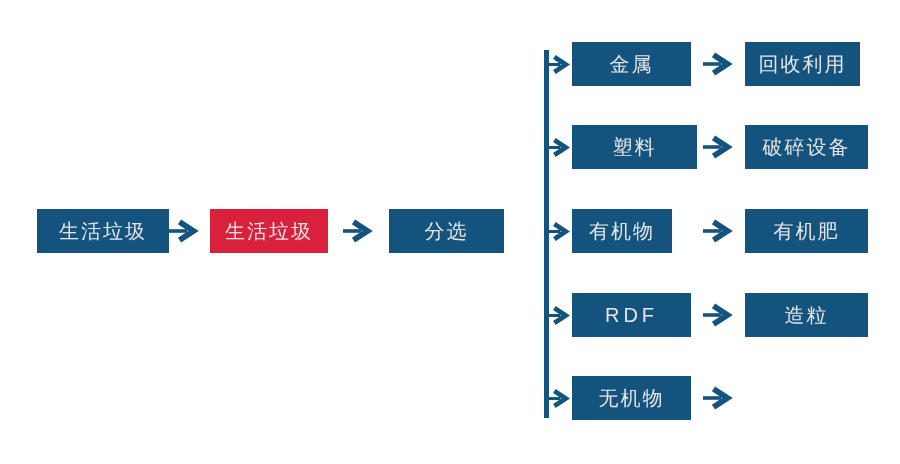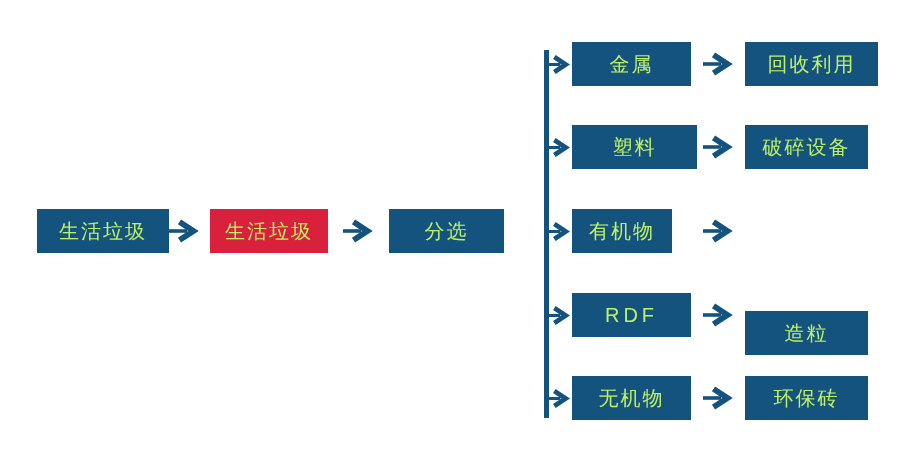--- a/index.html
+++ b/index.html
@@ -2,21 +2,21 @@
 <html style="--blue: #15537F; --red: #D9203C; --text: #FFFFFF; --background: #FFFFFF;"><head>
 <meta charset="utf-8">
 <style>
   html,body{margin:0;padding:0;background:#ffffff;}
   .canvas{
     position:relative;width:900px;height:464px;background:#fff;overflow:hidden;
     font-family:"Liberation Sans","DejaVu Sans",sans-serif;
   }
   .box{
     position:absolute;height:44px;display:flex;align-items:center;justify-content:center;
-    color:#bef264;font-size:20px;letter-spacing:2px;font-weight:400;box-sizing:border-box;
+    color:#e5e5e5;font-size:20px;letter-spacing:2px;font-weight:400;box-sizing:border-box;
     white-space:nowrap;
   }
   .box.blue{background:var(--blue,#15537F);}
   .box.red{background:var(--red,#D9203C);}
   .arrow{position:absolute;color:var(--blue,#15537F);line-height:0;}
   .arrow svg{display:block;}
   .vline{position:absolute;background:var(--blue,#15537F);}
 </style>
 </head>
 <body>
@@ -51,21 +51,21 @@
       <path d="M11.5 2.8 L25.5 12 L11.5 21.2" stroke="currentColor" stroke-width="5.8" fill="none"></path>
     </svg>
   </div>
   <div class="box blue" style="left:572px;top:42px;width:119px">金属</div>
   <div class="arrow" style="left:702px;top:52px">
     <svg width="32" height="24" viewBox="0 0 32 24">
       <path d="M1 12 H19" stroke="currentColor" stroke-width="3.6" fill="none"></path>
       <path d="M11.5 2.8 L25.5 12 L11.5 21.2" stroke="currentColor" stroke-width="5.8" fill="none"></path>
     </svg>
   </div>
-  <div class="box blue" style="left:745px;top:42px;width:133px">回收利用</div>
+  <div class="box blue" style="left:745px;top:42px;width:115px">回收利用</div>
 
   <div class="arrow" style="left:545px;top:136px">
     <svg width="26" height="23" viewBox="0 0 32 24">
       <path d="M0 12 H19" stroke="currentColor" stroke-width="3.8" fill="none"></path>
       <path d="M11.5 2.8 L25.5 12 L11.5 21.2" stroke="currentColor" stroke-width="5.8" fill="none"></path>
     </svg>
   </div>
   <div class="box blue" style="left:572px;top:125px;width:125px">塑料</div>
   <div class="arrow" style="left:702px;top:135px">
     <svg width="32" height="24" viewBox="0 0 32 24">
@@ -81,44 +81,44 @@
       <path d="M11.5 2.8 L25.5 12 L11.5 21.2" stroke="currentColor" stroke-width="5.8" fill="none"></path>
     </svg>
   </div>
   <div class="box blue" style="left:572px;top:209px;width:100px">有机物</div>
   <div class="arrow" style="left:702px;top:219px">
     <svg width="32" height="24" viewBox="0 0 32 24">
       <path d="M1 12 H19" stroke="currentColor" stroke-width="3.6" fill="none"></path>
       <path d="M11.5 2.8 L25.5 12 L11.5 21.2" stroke="currentColor" stroke-width="5.8" fill="none"></path>
     </svg>
   </div>
+  <div class="box blue" style="left:745px;top:209px;width:123px">有机肥</div>
 
   <div class="arrow" style="left:545px;top:304px">
     <svg width="26" height="23" viewBox="0 0 32 24">
       <path d="M0 12 H19" stroke="currentColor" stroke-width="3.8" fill="none"></path>
       <path d="M11.5 2.8 L25.5 12 L11.5 21.2" stroke="currentColor" stroke-width="5.8" fill="none"></path>
     </svg>
   </div>
   <div class="box blue" style="left:572px;top:293px;width:119px;letter-spacing:4px">RDF</div>
   <div class="arrow" style="left:702px;top:303px">
     <svg width="32" height="24" viewBox="0 0 32 24">
       <path d="M1 12 H19" stroke="currentColor" stroke-width="3.6" fill="none"></path>
       <path d="M11.5 2.8 L25.5 12 L11.5 21.2" stroke="currentColor" stroke-width="5.8" fill="none"></path>
     </svg>
   </div>
-  <div class="box blue" style="left:745px;top:311px;width:123px">造粒</div>
+  <div class="box blue" style="left:745px;top:293px;width:123px">造粒</div>
 
   <div class="arrow" style="left:545px;top:387px">
     <svg width="26" height="23" viewBox="0 0 32 24">
       <path d="M0 12 H19" stroke="currentColor" stroke-width="3.8" fill="none"></path>
       <path d="M11.5 2.8 L25.5 12 L11.5 21.2" stroke="currentColor" stroke-width="5.8" fill="none"></path>
     </svg>
   </div>
   <div class="box blue" style="left:572px;top:376px;width:119px">无机物</div>
   <div class="arrow" style="left:702px;top:386px">
     <svg width="32" height="24" viewBox="0 0 32 24">
       <path d="M1 12 H19" stroke="currentColor" stroke-width="3.6" fill="none"></path>
       <path d="M11.5 2.8 L25.5 12 L11.5 21.2" stroke="currentColor" stroke-width="5.8" fill="none"></path>
     </svg>
   </div>
-  <div class="box blue" style="left:745px;top:376px;width:123px">环保砖</div>
 
 </div>
 
 </body></html>

